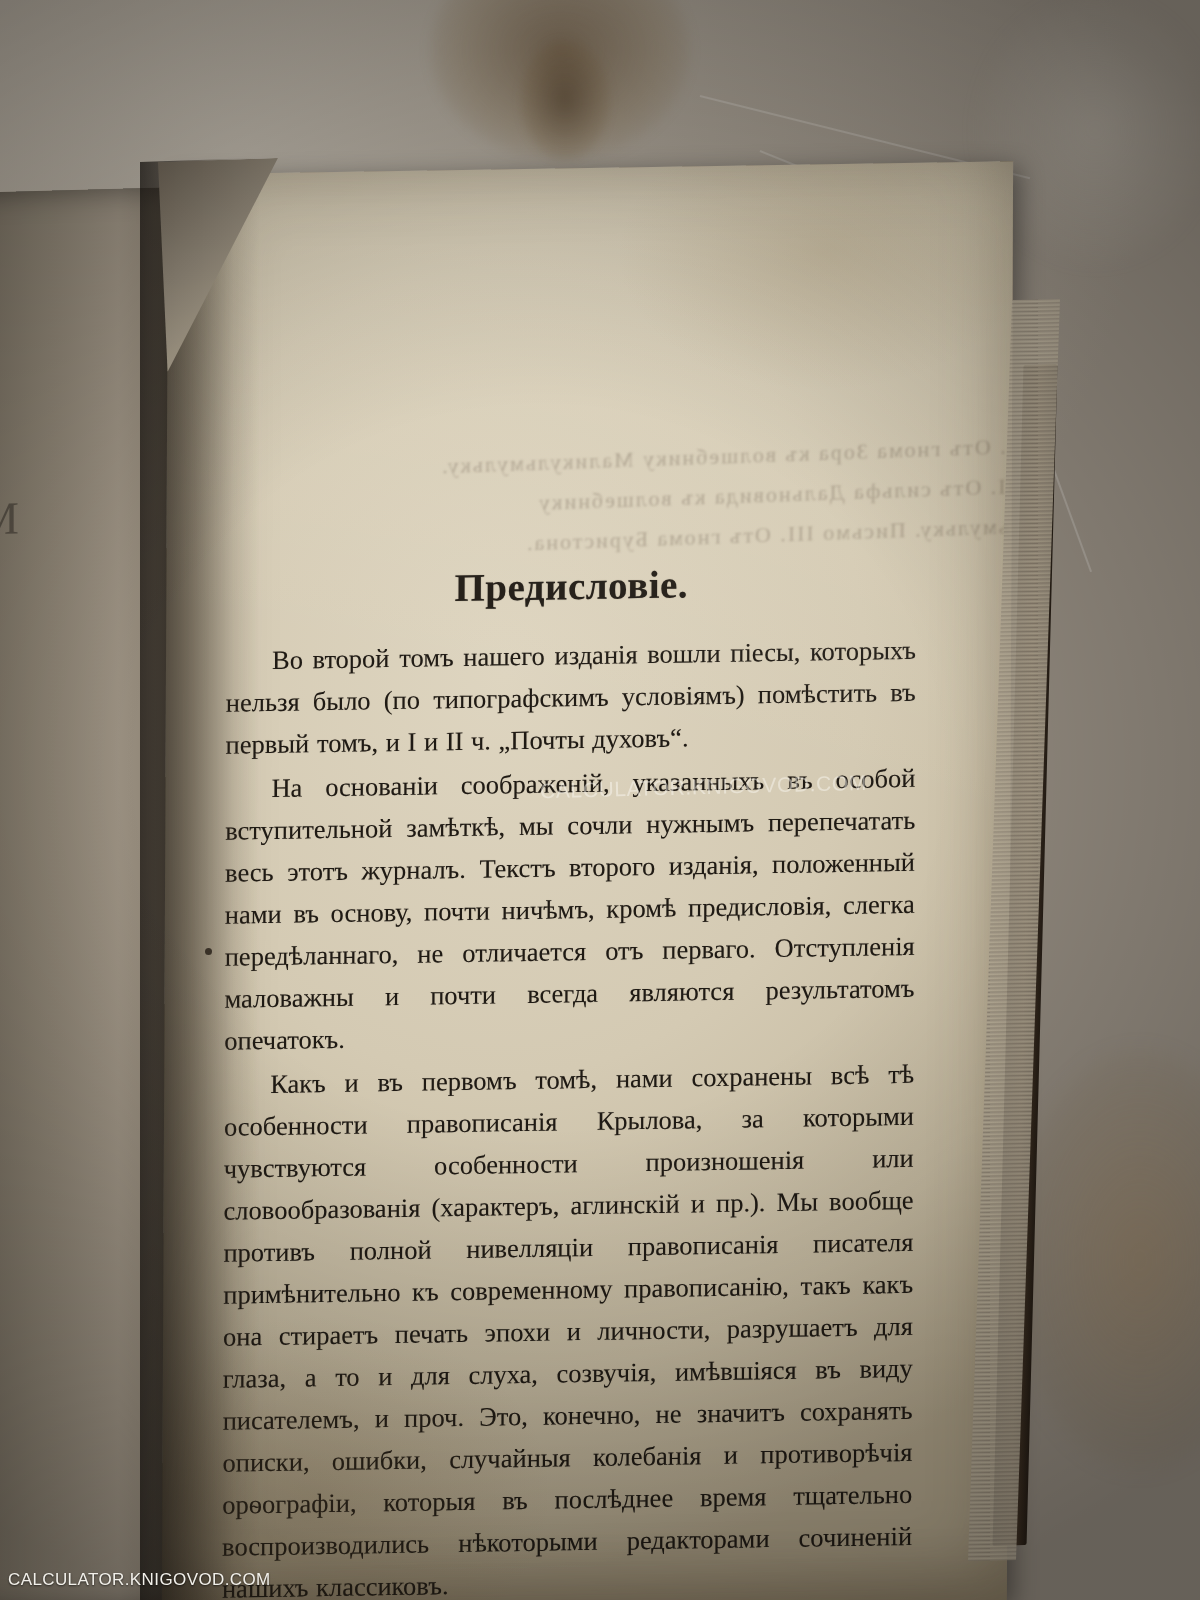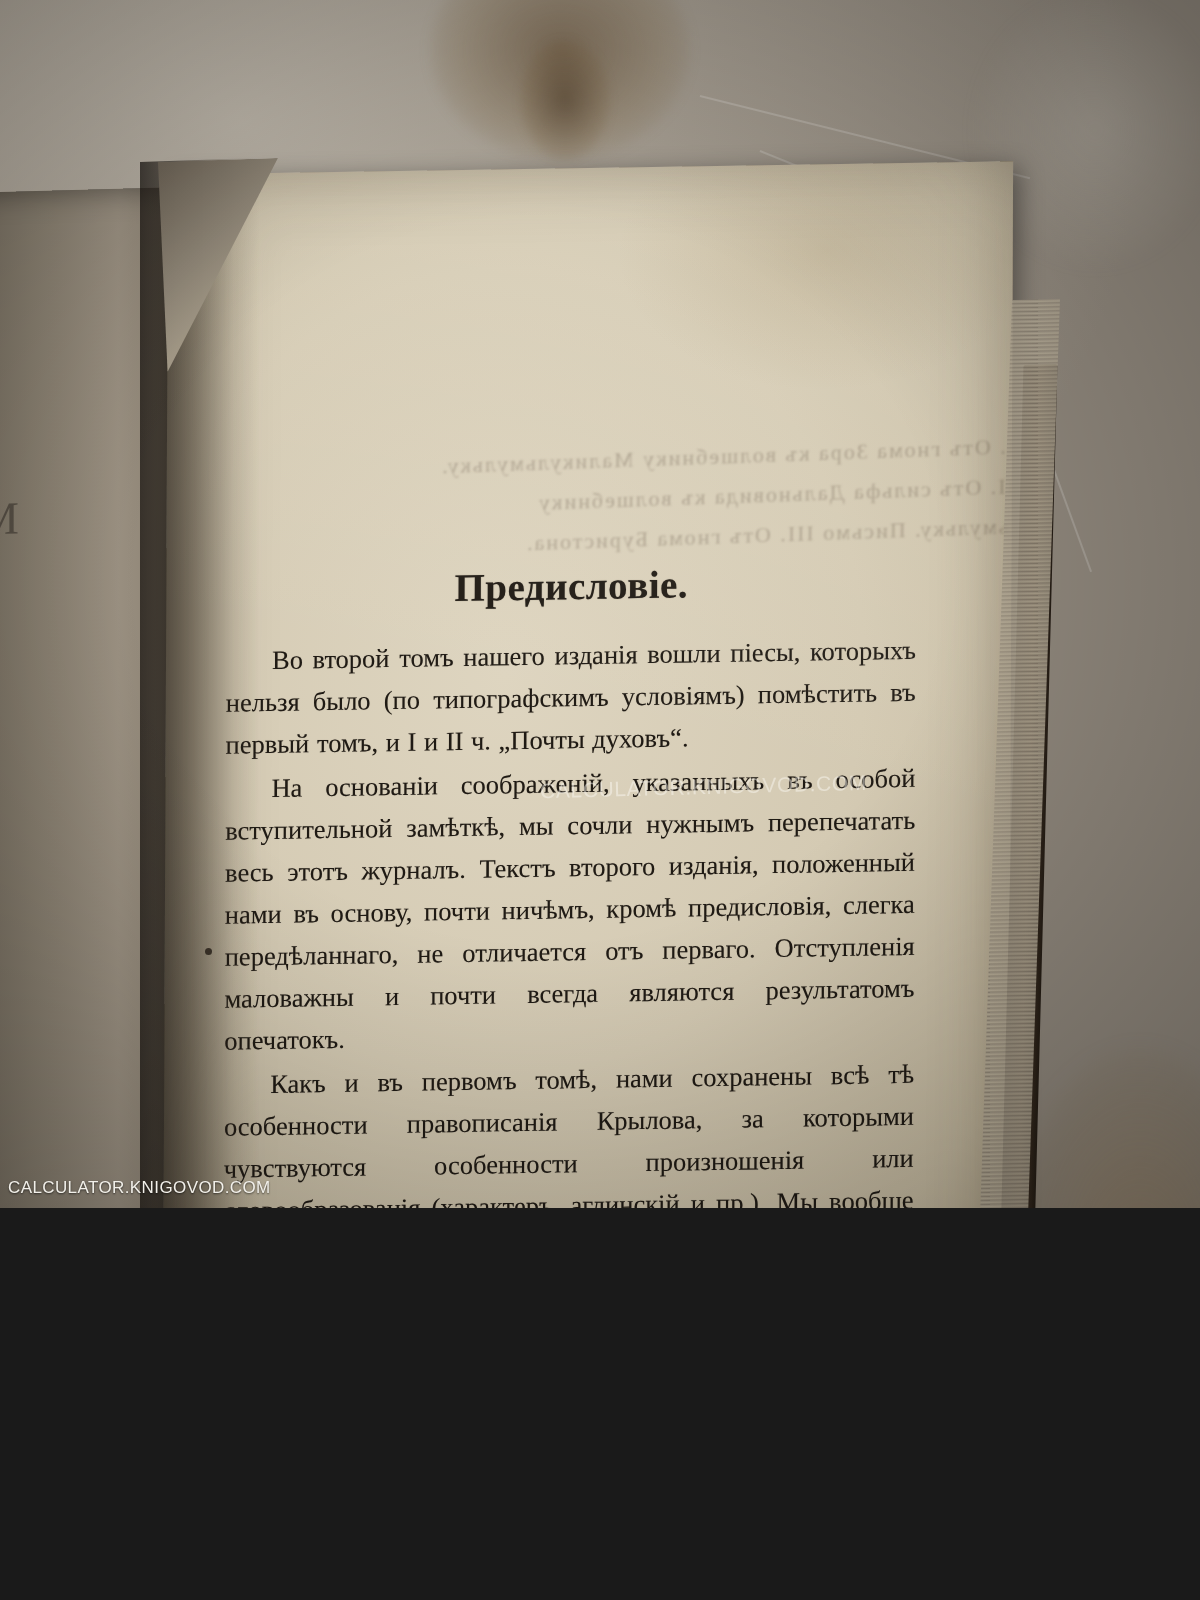--- a/index.html
+++ b/index.html
@@ -3,21 +3,21 @@
 <meta charset="utf-8">
 <style>
   html, body {
     margin: 0;
     padding: 0;
     background: #1a1a1a;
   }
   #page {
     position: relative;
     width: 1200px;
-    height: 1208px;
+    height: 1600px;
     overflow: hidden;
     background:
       radial-gradient(ellipse 900px 700px at 20% 10%, #b9b2a6 0%, #a49c90 45%, #8e867b 100%),
       linear-gradient(160deg, #b5ada0 0%, #9a9285 60%, #6f685e 100%);
     font-family: "Liberation Serif", serif;
   }
 
   
   .bg-stain {
     position: absolute;

